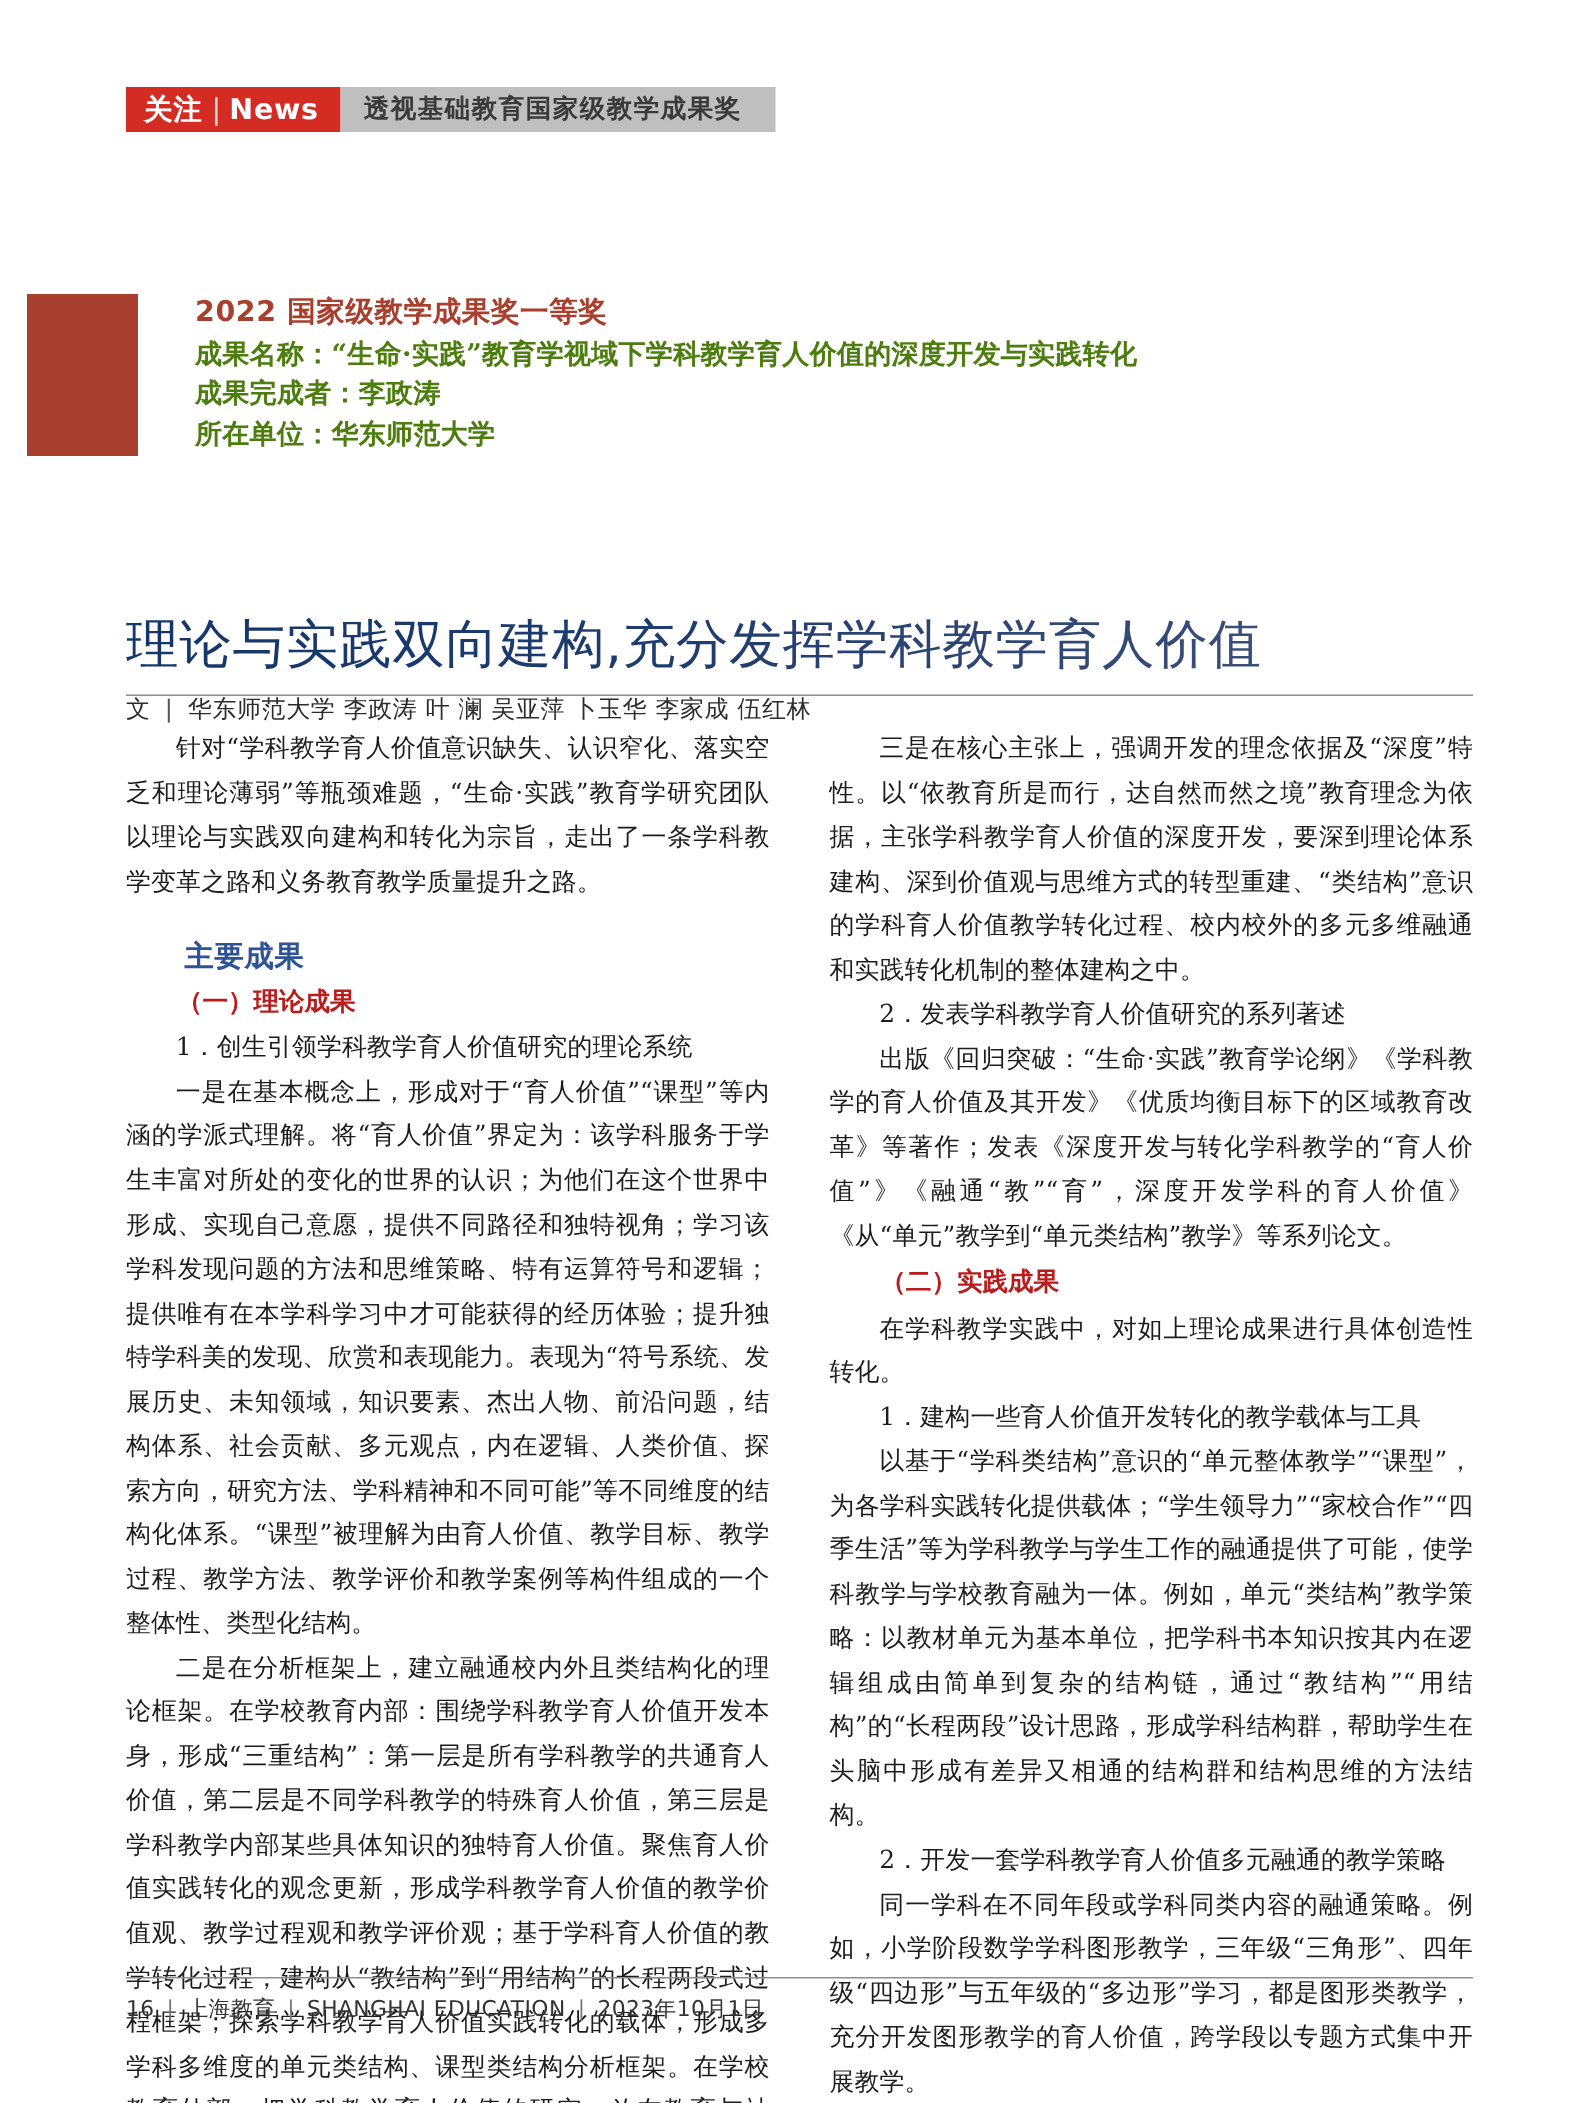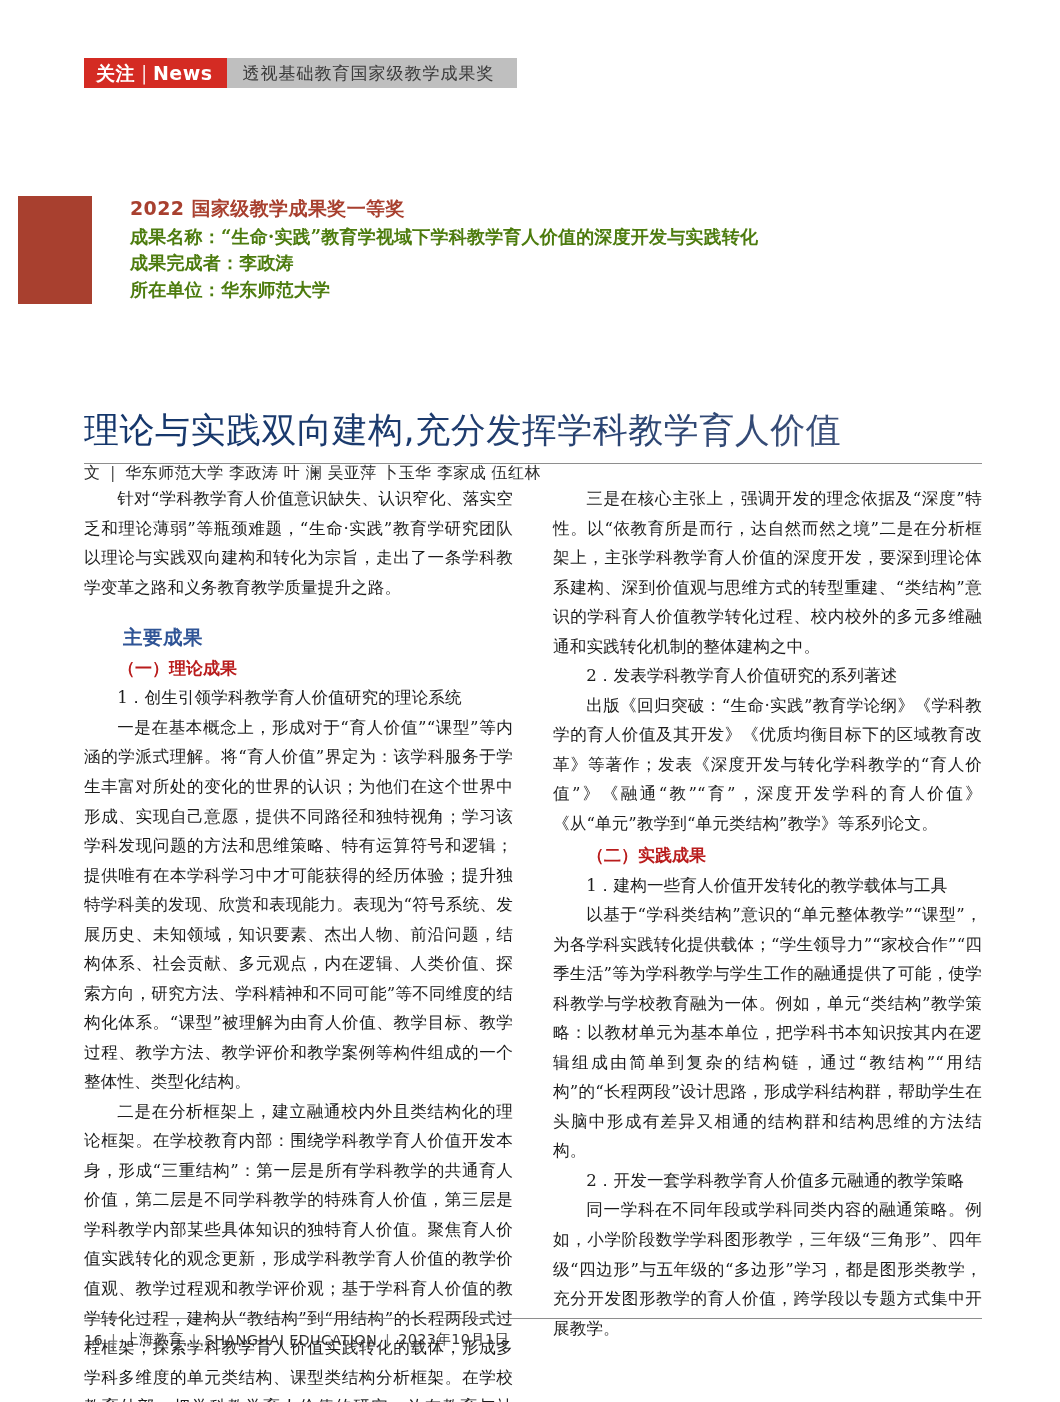--- a/index.html
+++ b/index.html
@@ -47,21 +47,21 @@
   }
   .runhead-tag .sep {
     font-weight: normal;
     margin: 0 5px 0 6px;
     opacity: .85;
   }
   .runhead-sub {
     background: #BFBFBF;
     color: #3a3a3a;
     font-family: "DejaVu Serif", "Liberation Serif", serif;
-    font-weight: normal;
+    font-weight: bold;
     font-size: 17px;
     display: flex;
     align-items: center;
     padding: 0 22px 0 16px;
     letter-spacing: 1px;
     line-height: 1;
   }
 
   
   .award {
@@ -247,24 +247,25 @@
     <div class="col">
       <p class="para">针对“学科教学育人价值意识缺失、认识窄化、落实空乏和理论薄弱”等瓶颈难题，“生命·实践”教育学研究团队以理论与实践双向建构和转化为宗旨，走出了一条学科教学变革之路和义务教育教学质量提升之路。</p>
       <h2 class="sec-head">主要成果</h2>
       <h3 class="sub-head">（一）理论成果</h3>
       <p class="para">1．创生引领学科教学育人价值研究的理论系统</p>
       <p class="para">一是在基本概念上，形成对于“育人价值”“课型”等内涵的学派式理解。将“育人价值”界定为：该学科服务于学生丰富对所处的变化的世界的认识；为他们在这个世界中形成、实现自己意愿，提供不同路径和独特视角；学习该学科发现问题的方法和思维策略、特有运算符号和逻辑；提供唯有在本学科学习中才可能获得的经历体验；提升独特学科美的发现、欣赏和表现能力。表现为“符号系统、发展历史、未知领域，知识要素、杰出人物、前沿问题，结构体系、社会贡献、多元观点，内在逻辑、人类价值、探索方向，研究方法、学科精神和不同可能”等不同维度的结构化体系。“课型”被理解为由育人价值、教学目标、教学过程、教学方法、教学评价和教学案例等构件组成的一个整体性、类型化结构。</p>
       <p class="para">二是在分析框架上，建立融通校内外且类结构化的理论框架。在学校教育内部：围绕学科教学育人价值开发本身，形成“三重结构”：第一层是所有学科教学的共通育人价值，第二层是不同学科教学的特殊育人价值，第三层是学科教学内部某些具体知识的独特育人价值。聚焦育人价值实践转化的观念更新，形成学科教学育人价值的教学价值观、教学过程观和教学评价观；基于学科育人价值的教学转化过程，建构从“教结构”到“用结构”的长程两段式过程框架；探索学科教学育人价值实践转化的载体，形成多学科多维度的单元类结构、课型类结构分析框架。在学校教育外部：把学科教学育人价值的研究，放在教育与社会、教育与自然、教育与技术的多元背景之下，链接校</p>
     </div>
 
     <div class="col">
-      <p class="para">三是在核心主张上，强调开发的理念依据及“深度”特性。以“依教育所是而行，达自然而然之境”二是在分析框架上，主张学科教学育人价值的深度开发，要深到理论体系建构、深到价值观与思维方式的转型重建、“类结构”意识的学科育人价值教学转化过程、校内校外的多元多维融通和实践转化机制的整体建构之中。</p>
+      <p class="para">三是在核心主张上，强调开发的理念依据及“深度”特性。以“依教育所是而行，达自然而然之境”教育理念为依据，主张学科教学育人价值的深度开发，要深到理论体系建构、深到价值观与思维方式的转型重建、“类结构”意识的学科育人价值教学转化过程、校内校外的多元多维融通和实践转化机制的整体建构之中。</p>
       <p class="para">2．发表学科教学育人价值研究的系列著述</p>
       <p class="para">出版《回归突破：“生命·实践”教育学论纲》《学科教学的育人价值及其开发》《优质均衡目标下的区域教育改革》等著作；发表《深度开发与转化学科教学的“育人价值”》《融通“教”“育”，深度开发学科的育人价值》《从“单元”教学到“单元类结构”教学》等系列论文。</p>
       <h3 class="sub-head">（二）实践成果</h3>
+      <p class="para">在学科教学实践中，对如上理论成果进行具体创造性转化。</p>
       <p class="para">1．建构一些育人价值开发转化的教学载体与工具</p>
       <p class="para">以基于“学科类结构”意识的“单元整体教学”“课型”，为各学科实践转化提供载体；“学生领导力”“家校合作”“四季生活”等为学科教学与学生工作的融通提供了可能，使学科教学与学校教育融为一体。例如，单元“类结构”教学策略：以教材单元为基本单位，把学科书本知识按其内在逻辑组成由简单到复杂的结构链，通过“教结构”“用结构”的“长程两段”设计思路，形成学科结构群，帮助学生在头脑中形成有差异又相通的结构群和结构思维的方法结构。</p>
       <p class="para">2．开发一套学科教学育人价值多元融通的教学策略</p>
       <p class="para">同一学科在不同年段或学科同类内容的融通策略。例如，小学阶段数学学科图形教学，三年级“三角形”、四年级“四边形”与五年级的“多边形”学习，都是图形类教学，充分开发图形教学的育人价值，跨学段以专题方式集中开展教学。</p>
 
     </div>
 
   </div>
 
   <div class="footer-rule"></div>

